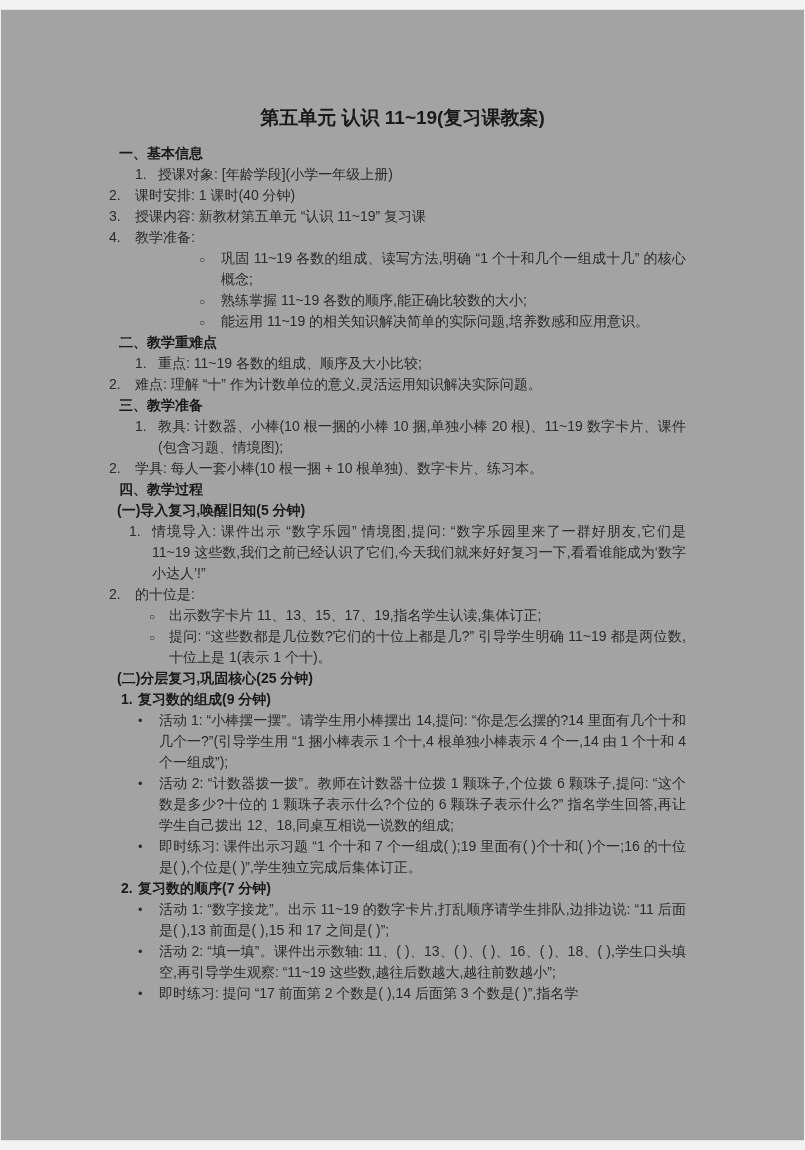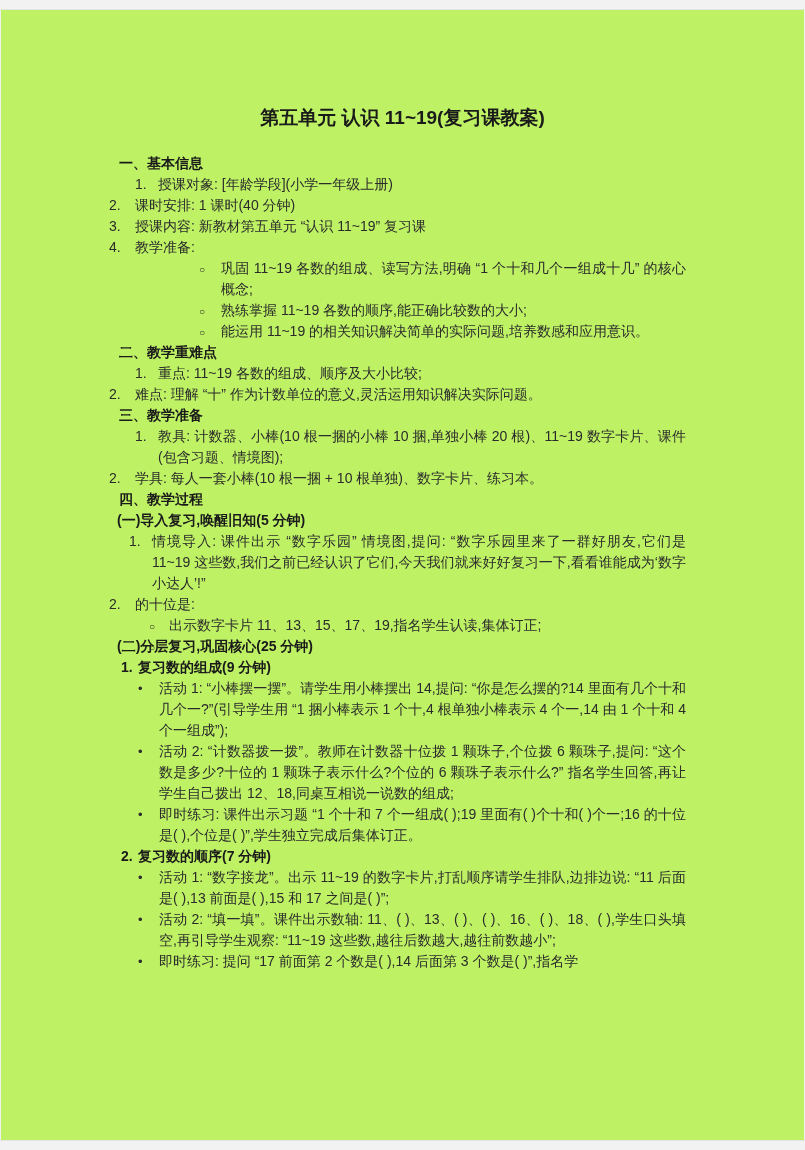--- a/index.html
+++ b/index.html
@@ -11,38 +11,38 @@
     color: #212121;
     position: relative;
     overflow: hidden;
   }
   .paper {
     position: absolute;
     top: 9px;
     left: 0;
     width: 805px;
     height: 1132px;
-    background: #bef264;
+    background: #a3a3a3;
     border-top: 1px solid #e3e3e3;
     border-bottom: 1px solid #e3e3e3;
     border-left: 1px solid #efefef;
     border-right: 1px solid #efefef;
     box-sizing: border-box;
     overflow: hidden;
   }
   .b-title {
     margin: 94px 0 0 0;
     padding: 0;
     text-align: center;
     font-size: 19px;
     line-height: 28px;
     font-weight: bold;
     color: #1a1a1a;
   }
-  #doc-body { margin-top: 21px; }
+  #doc-body { margin-top: 11px; }
   .block {
     position: relative;
     font-size: 14px;
     line-height: 21px;
     padding-right: 118px;
     text-align: justify;
     color: #2b2b2b;
   }
   .marker { position: absolute; top: 0; }
   .b-h1 { padding-left: 118px; font-weight: bold; color: #1a1a1a; }
@@ -80,21 +80,21 @@
       <div class="block b-n1"><span class="marker">1.</span><span>重点: 11~19 各数的组成、顺序及大小比较;</span></div>
       <div class="block b-n2"><span class="marker">2.</span><span>难点: 理解 “十” 作为计数单位的意义,灵活运用知识解决实际问题。</span></div>
       <div class="block b-h1"><span>三、教学准备</span></div>
       <div class="block b-n1"><span class="marker">1.</span><span>教具: 计数器、小棒(10 根一捆的小棒 10 捆,单独小棒 20 根)、11~19 数字卡片、课件(包含习题、情境图);</span></div>
       <div class="block b-n2"><span class="marker">2.</span><span>学具: 每人一套小棒(10 根一捆 + 10 根单独)、数字卡片、练习本。</span></div>
       <div class="block b-h1"><span>四、教学过程</span></div>
       <div class="block b-h2"><span>(一)导入复习,唤醒旧知(5 分钟)</span></div>
       <div class="block b-n1b"><span class="marker">1.</span><span>情境导入: 课件出示 “数字乐园” 情境图,提问: “数字乐园里来了一群好朋友,它们是 11~19 这些数,我们之前已经认识了它们,今天我们就来好好复习一下,看看谁能成为‘数字小达人’!”</span></div>
       <div class="block b-n2"><span class="marker">2.</span><span>的十位是:</span></div>
       <div class="block b-o2"><span class="marker">○</span><span>出示数字卡片 11、13、15、17、19,指名学生认读,集体订正;</span></div>
-      <div class="block b-o2"><span class="marker">○</span></div>
+      <div class="block b-o2"><span class="marker">○</span><span>提问: “这些数都是几位数?它们的十位上都是几?” 引导学生明确 11~19 都是两位数,十位上是 1(表示 1 个十)。</span></div>
       <div class="block b-h2"><span>(二)分层复习,巩固核心(25 分钟)</span></div>
       <div class="block b-h3"><span class="marker">1.</span><span>复习数的组成(9 分钟)</span></div>
       <div class="block b-d"><span class="marker">•</span><span>活动 1: “小棒摆一摆”。请学生用小棒摆出 14,提问: “你是怎么摆的?14 里面有几个十和几个一?”(引导学生用 “1 捆小棒表示 1 个十,4 根单独小棒表示 4 个一,14 由 1 个十和 4 个一组成”);</span></div>
       <div class="block b-d"><span class="marker">•</span><span>活动 2: “计数器拨一拨”。教师在计数器十位拨 1 颗珠子,个位拨 6 颗珠子,提问: “这个数是多少?十位的 1 颗珠子表示什么?个位的 6 颗珠子表示什么?” 指名学生回答,再让学生自己拨出 12、18,同桌互相说一说数的组成;</span></div>
       <div class="block b-d"><span class="marker">•</span><span>即时练习: 课件出示习题 “1 个十和 7 个一组成( );19 里面有( )个十和( )个一;16 的十位是( ),个位是( )”,学生独立完成后集体订正。</span></div>
       <div class="block b-h3"><span class="marker">2.</span><span>复习数的顺序(7 分钟)</span></div>
       <div class="block b-d"><span class="marker">•</span><span>活动 1: “数字接龙”。出示 11~19 的数字卡片,打乱顺序请学生排队,边排边说: “11 后面是( ),13 前面是( ),15 和 17 之间是( )”;</span></div>
       <div class="block b-d"><span class="marker">•</span><span>活动 2: “填一填”。课件出示数轴: 11、( )、13、( )、( )、16、( )、18、( ),学生口头填空,再引导学生观察: “11~19 这些数,越往后数越大,越往前数越小”;</span></div>
       <div class="block b-d"><span class="marker">•</span><span>即时练习: 提问 “17 前面第 2 个数是( ),14 后面第 3 个数是( )”,指名学</span></div>
     </div>

